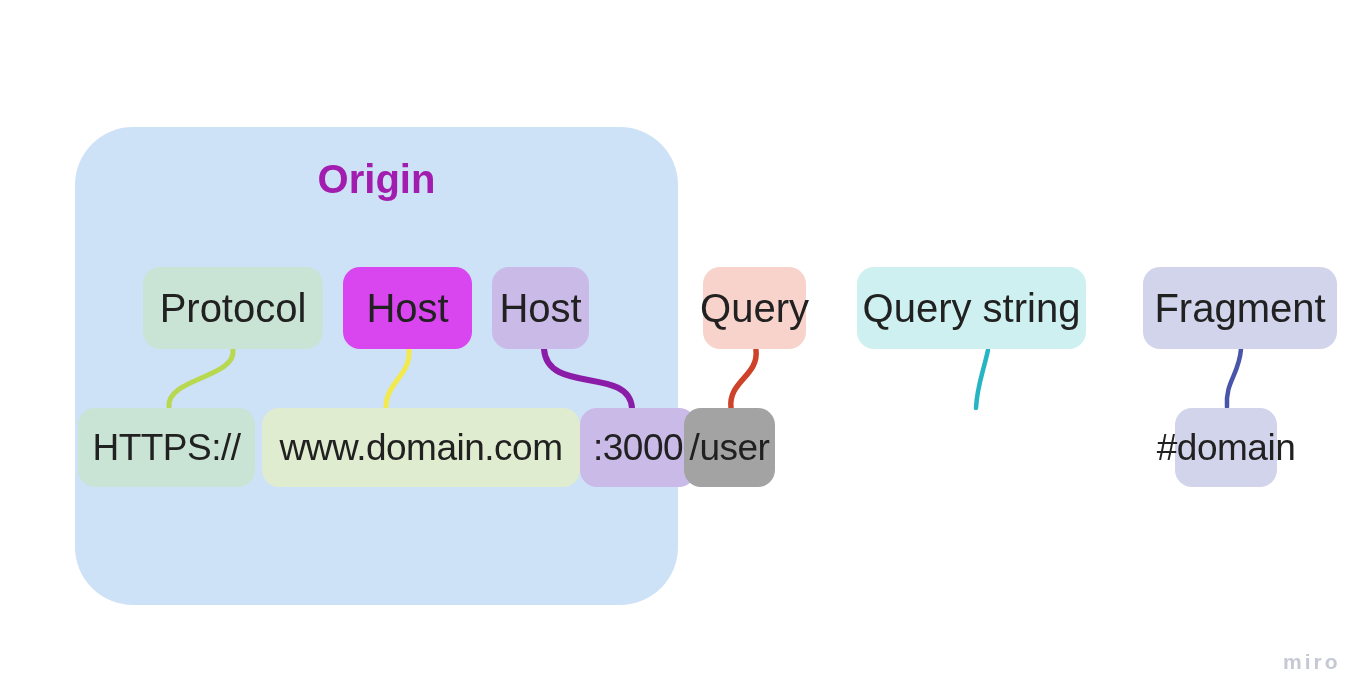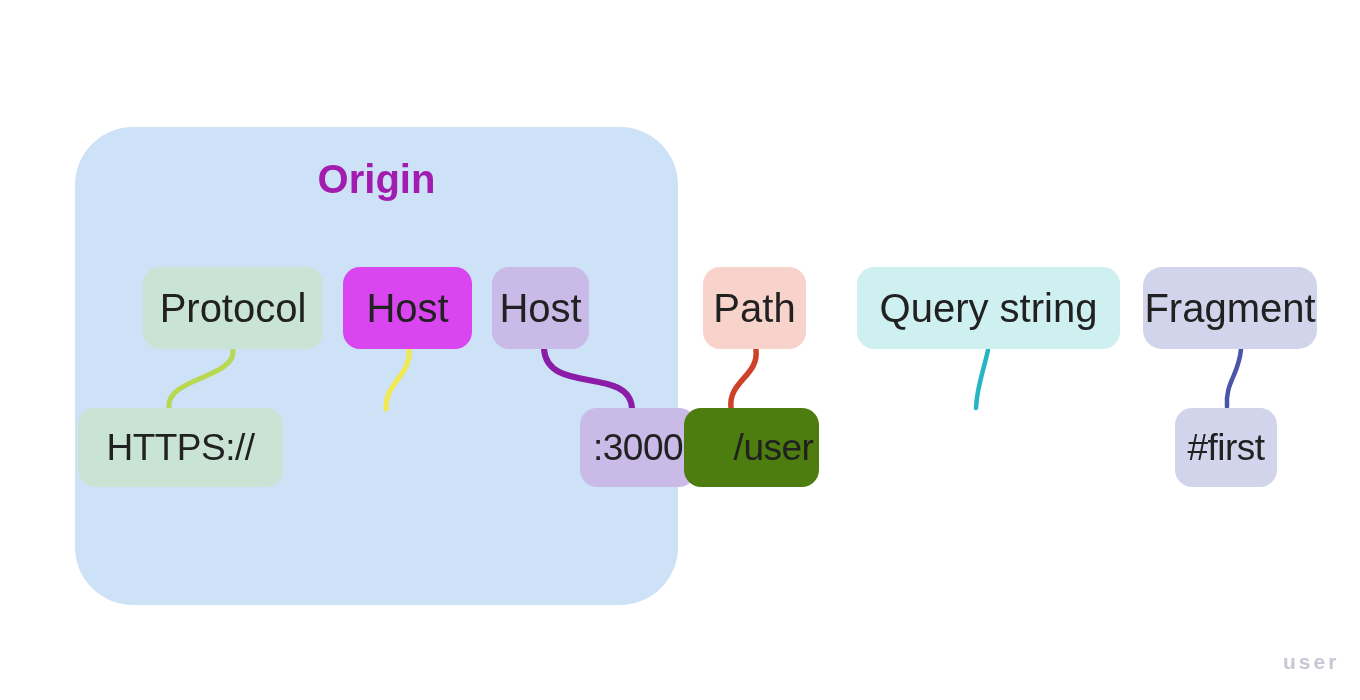--- a/index.html
+++ b/index.html
@@ -41,24 +41,24 @@
     color: #212121;
     white-space: nowrap;
   }
   .lbl { top: 267px; height: 82px; font-size: 40px; text-align: right; }
   .val { top: 408px; height: 79px; font-size: 37px; letter-spacing: -0.5px; }
 
   #lbl-protocol { left: 143px; width: 180px; }
   #lbl-host     { left: 343px; width: 129px; }
   #lbl-port     { left: 492px; width: 97px;  }
   #lbl-path     { left: 703px; width: 103px; }
-  #lbl-query    { left: 857px; width: 263px; }
-  #lbl-fragment { left: 1143px; width: 174px; border-radius: 19px; }
+  #lbl-query    { left: 857px; width: 229px; }
+  #lbl-fragment { left: 1143px; width: 194px; }
 
-  #val-protocol { left: 78px;  width: 205px; }
+  #val-protocol { left: 78px;  width: 177px; }
   #val-host     { left: 262px; width: 318px; }
   #val-port     { left: 580px; width: 116px; }
   #val-path     { left: 684px; width: 91px;  }
   #val-query    { left: 778px; width: 393px; }
   #val-fragment { left: 1175px; width: 102px; }
 
   .watermark {
     position: absolute;
     left: 1283px; top: 650px;
     font-size: 21px;
@@ -88,37 +88,40 @@
   <div class="lbl" id="lbl-protocol" style="background-color: rgb(201, 228, 212);">
     <span>Protocol</span>
   </div>
   <div class="lbl" id="lbl-host" style="background-color: #d946ef;">
     <span>Host</span>
   </div>
   <div class="lbl" id="lbl-port" style="background-color: rgb(201, 186, 232);">
     <span>Host</span>
   </div>
   <div class="lbl" id="lbl-path" style="background-color: rgb(248, 211, 203);">
-    <span>Path</span>
+    <span>Query</span>
   </div>
   <div class="lbl" id="lbl-query" style="background-color: rgb(207, 240, 240);">
     <span>Query string</span>
   </div>
   <div class="lbl" id="lbl-fragment" style="background-color: rgb(209, 212, 235);">
     <span>Fragment</span>
   </div>
 
   <div class="val" id="val-protocol" style="background-color: rgb(201, 228, 212);">
     <span>HTTPS://</span>
   </div>
+  <div class="val" id="val-host" style="background-color: rgb(223, 236, 207);">
+    <span>www.domain.com</span>
+  </div>
   <div class="val" id="val-port" style="background-color: rgb(201, 186, 232);">
     <span>:3000</span>
   </div>
-  <div class="val" id="val-path" style="background-color: #4d7c0f; padding-left: 44px;">
+  <div class="val" id="val-path" style="background-color: #a3a3a3;">
     <span>/user</span>
   </div>
   <div class="val" id="val-fragment" style="background-color: rgb(209, 212, 235);">
-    <span>#first</span>
+    <span>#domain</span>
   </div>
 
-  <div class="watermark" style="color: rgb(198, 200, 211);">user</div>
+  <div class="watermark" style="color: rgb(198, 200, 211);">miro</div>
 
 </div>
 
 </body></html>

